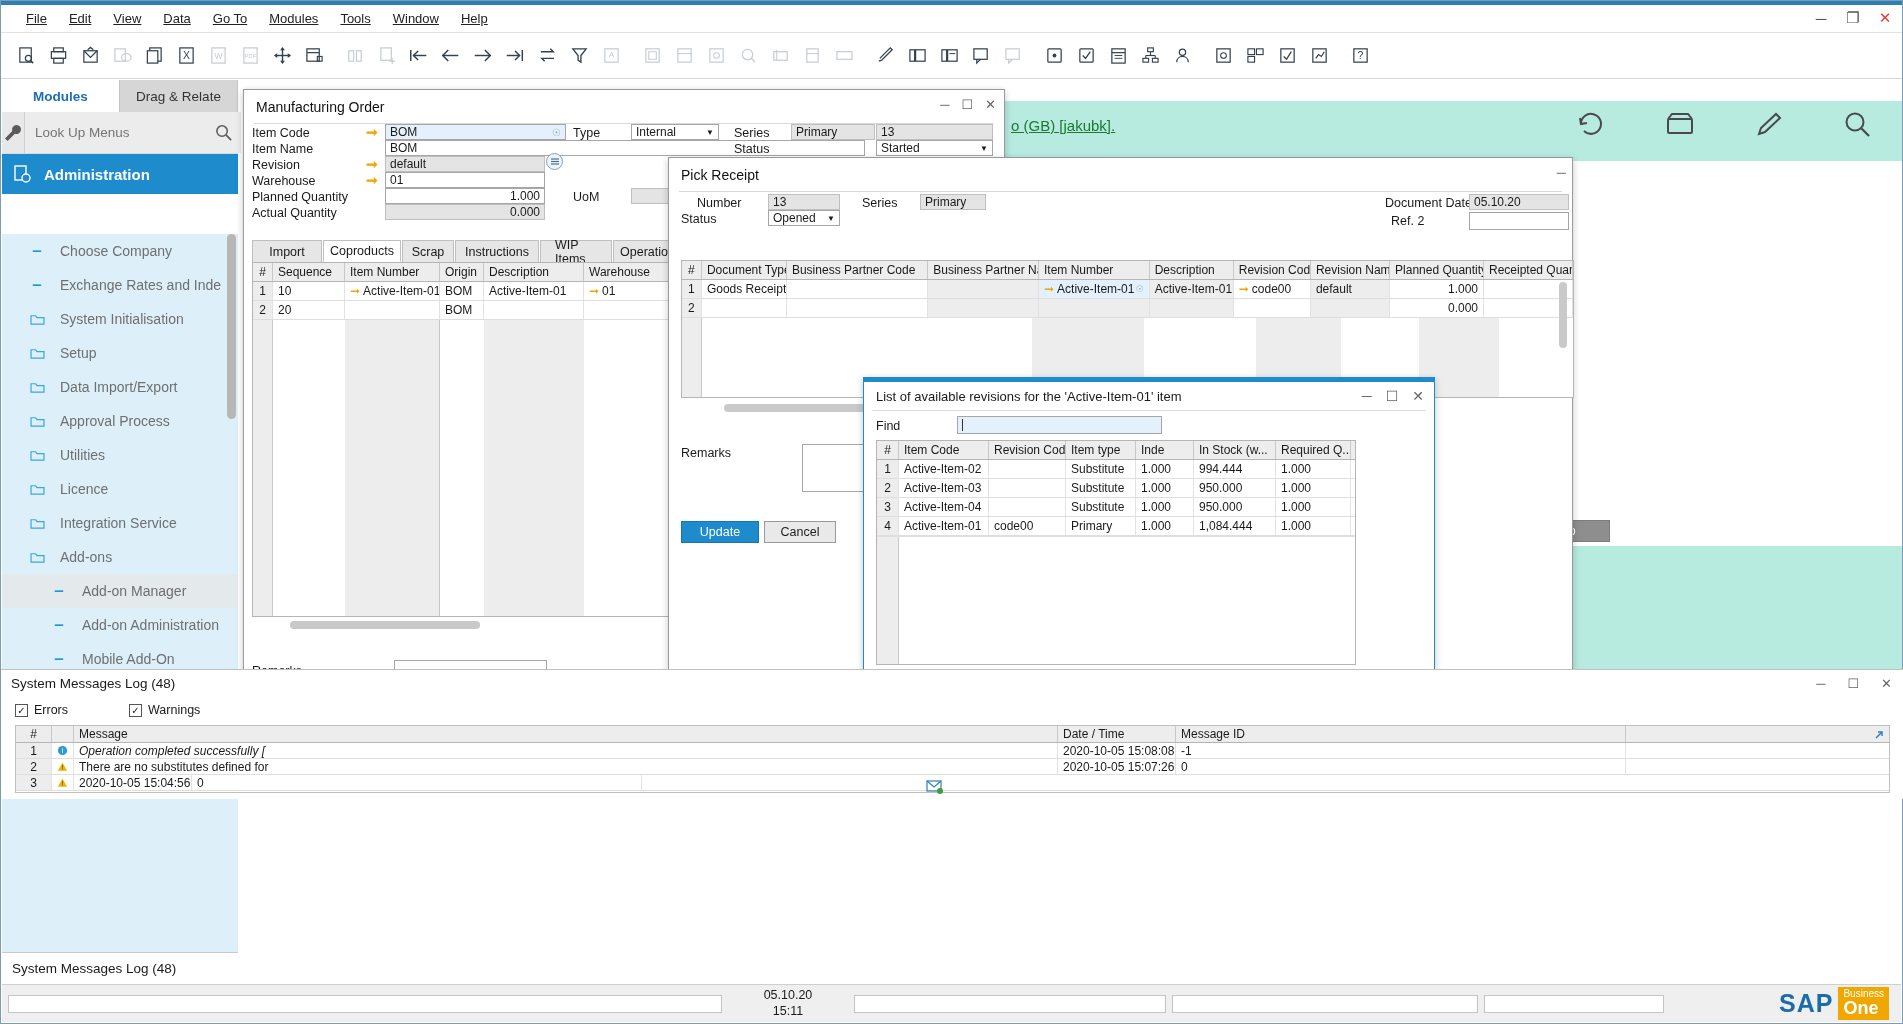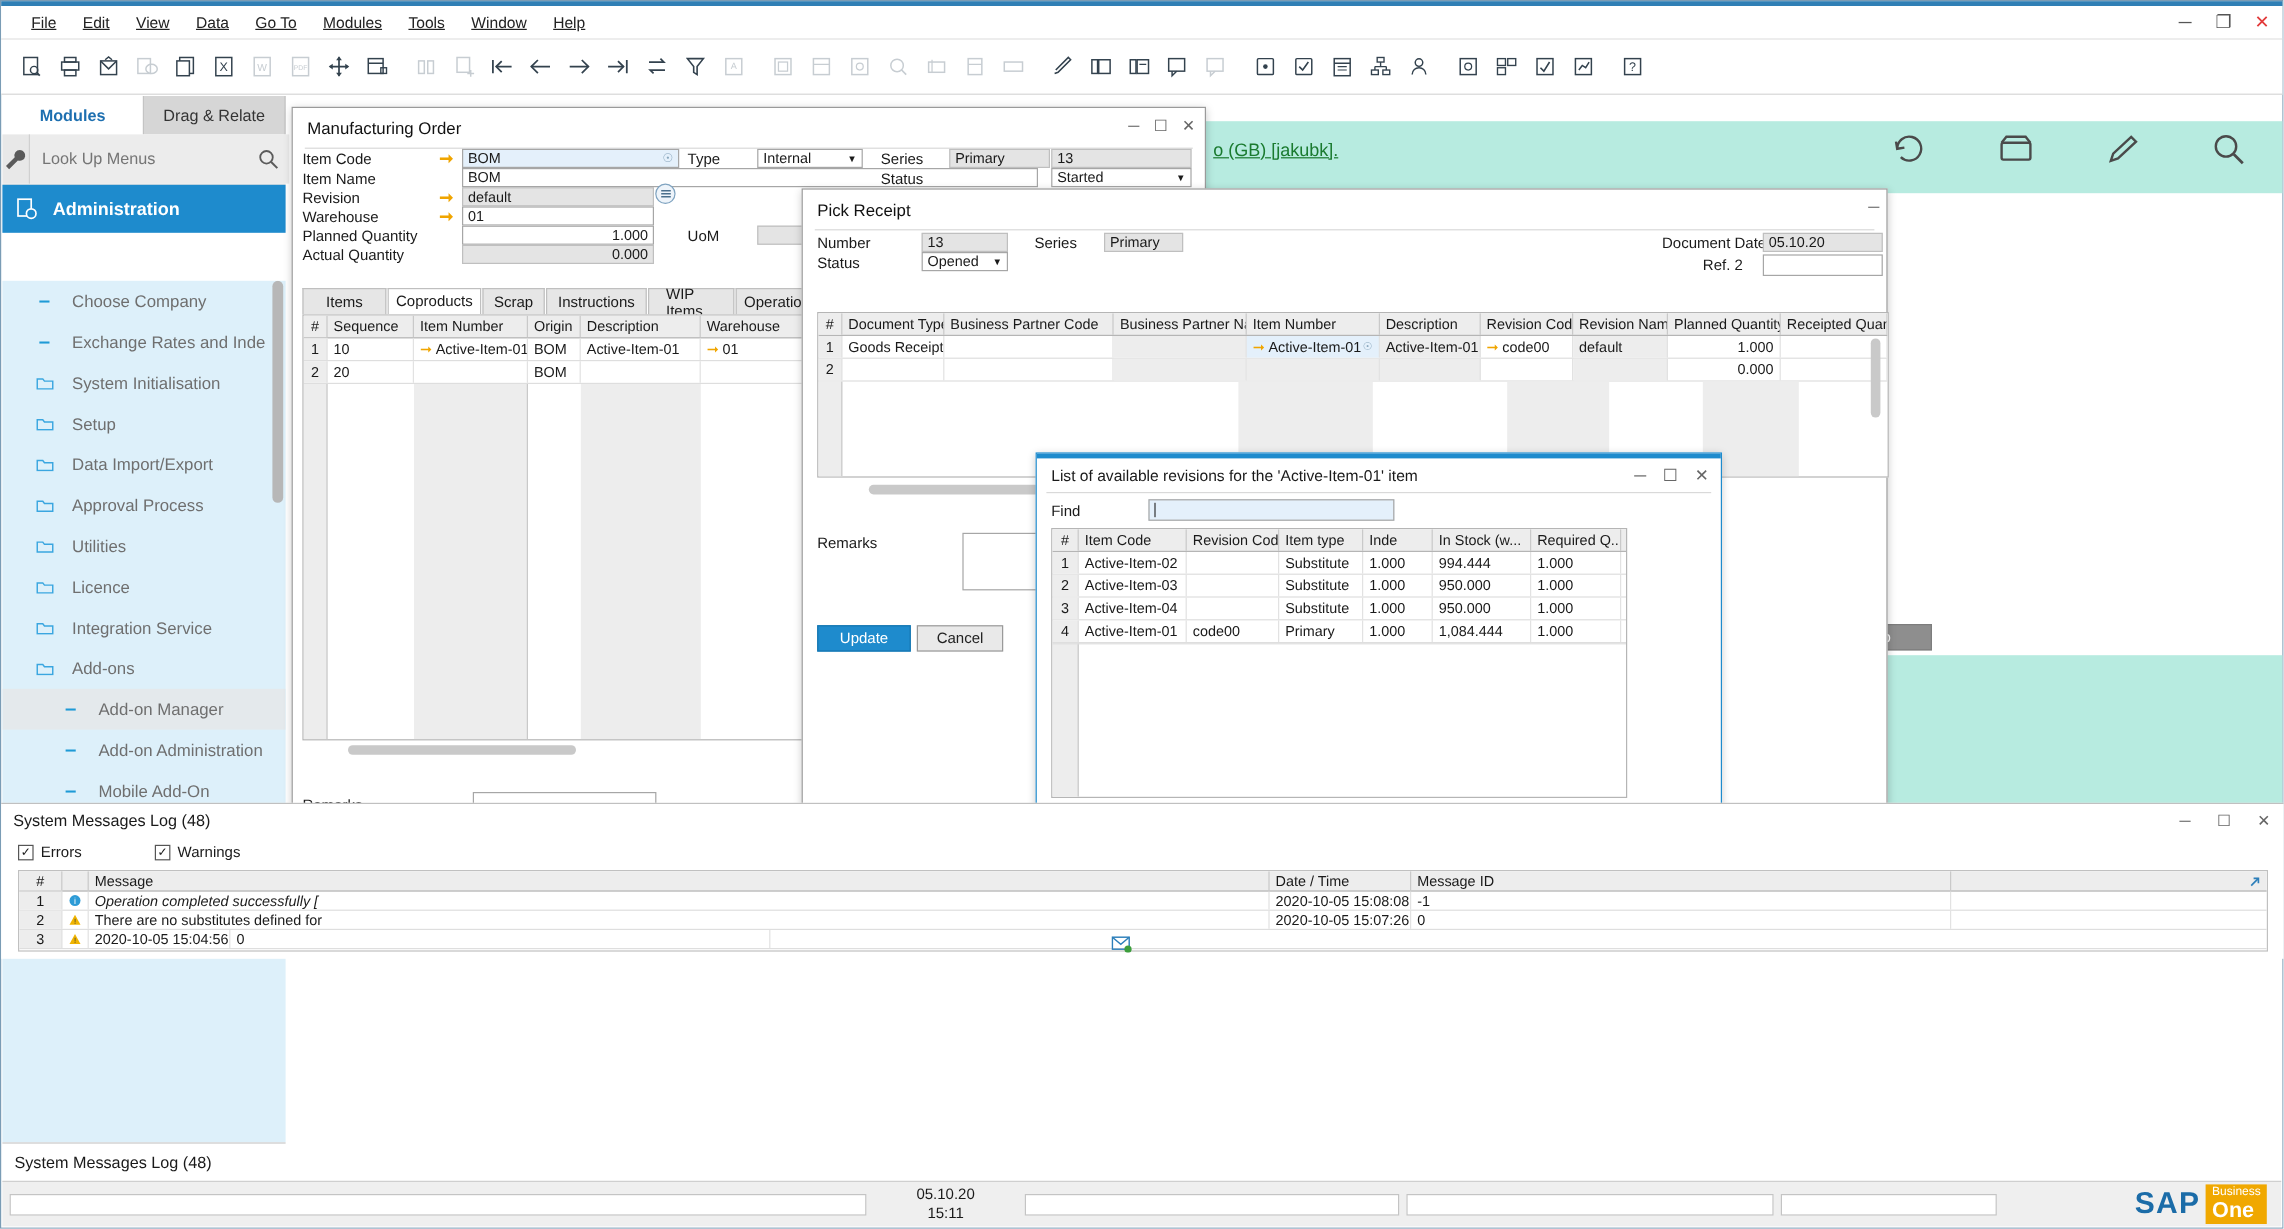--- a/index.html
+++ b/index.html
@@ -642,21 +642,21 @@
       </div>
       <span class="lbl" style="left:490px; top:52px;">Status</span>
       <div class="inp" style="left:632px; top:50px; width:117px;">
         <span>Started</span>
         <span style="margin-left:auto; font-size:8px;">▼</span>
       </div>
     </div>
 
     <div class="wtabs" style="left:8px; top:150px;">
       <div class="wtab" style="width:70px;">
-          <span>Items</span>
+          <span>Import</span>
         </div>
       <div class="wtab active" style="width:78px;">
           <span>Coproducts</span>
         </div>
       <div class="wtab" style="width:52px;">
           <span>Scrap</span>
         </div>
       <div class="wtab" style="width:84px;">
           <span>Instructions</span>
         </div>
@@ -724,38 +724,38 @@
   </div>
 
   <div class="win" style="left:667px; top:156px; width:905px; height:538px;">
     <div class="win-title">Pick Receipt</div>
     <div class="win-ctl" style="right:6px;">
         <span>─</span>
       </div>
     <div class="hr" style="margin-top:2px;"></div>
 
     <div class="frm">
-      <span class="lbl" style="left:12px; top:38px;">Number</span>
+      <span class="lbl" style="left:28px; top:38px;">Number</span>
       <div class="inp ro" style="left:99px; top:36px; width:72px;">
         <span>13</span>
       </div>
       <span class="lbl" style="left:193px; top:38px;">Series</span>
       <div class="inp ro" style="left:251px; top:36px; width:66px;">
         <span>Primary</span>
       </div>
       <span class="lbl" style="left:12px; top:54px;">Status</span>
       <div class="inp" style="left:99px; top:52px; width:72px;">
         <span>Opened</span>
         <span style="margin-left:auto; font-size:8px;">▼</span>
       </div>
       <span class="lbl" style="left:716px; top:38px;">Document Date</span>
       <div class="inp ro" style="left:800px; top:36px; width:100px;">
         <span>05.10.20</span>
       </div>
-      <span class="lbl" style="left:750px; top:56px;">Ref. 2</span>
+      <span class="lbl" style="left:722px; top:56px;">Ref. 2</span>
       <div class="inp" style="left:800px; top:54px; width:100px; height:18px;"></div>
     </div>
 
     <div class="grid" style="left:12px; top:102px; width:893px; height:138px;">
       <div class="ghead">
         <div class="gh rownum" style="width:20px;">#</div>
         <div class="gh" style="width:86px;">Document Type</div>
         <div class="gh" style="width:143px;">Business Partner Code</div>
         <div class="gh" style="width:112px;">Business Partner Name</div>
         <div class="gh" style="width:112px;">Item Number</div>

